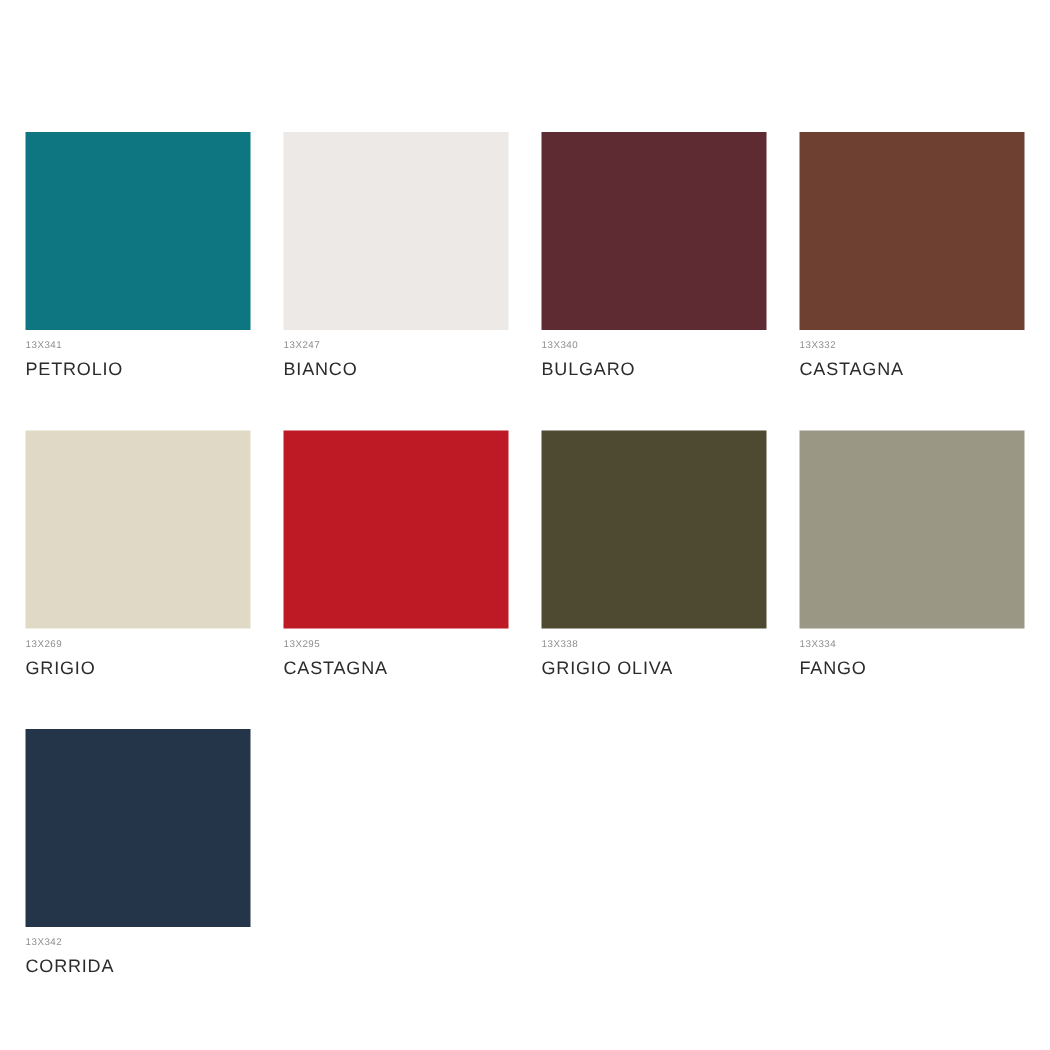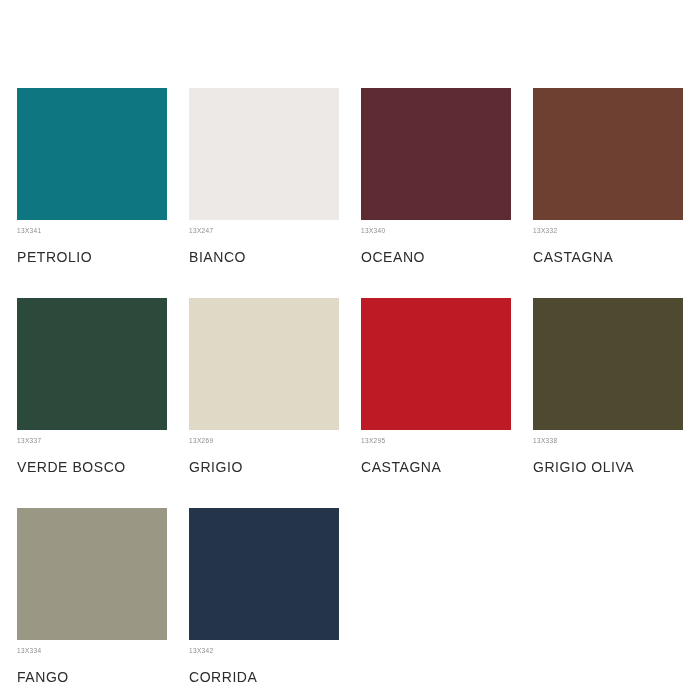--- a/index.html
+++ b/index.html
@@ -39,22 +39,22 @@
   }
   .swatch-code {
     margin-top: 7px;
     font-size: 6.5px;
     line-height: 8px;
     letter-spacing: 0.35px;
     color: #8d8d8d;
     font-family: "Liberation Sans", sans-serif;
   }
   .swatch-name {
-    margin-top: 17px;
-    font-size: 14px;
+    margin-top: 6px;
+    font-size: 12px;
     line-height: 11px;
     letter-spacing: 0.55px;
     color: #2b2b2b;
     font-family: "Liberation Sans", sans-serif;
   }
 </style>
 </head>
 <body>
 
 <div class="palette-page">
@@ -69,34 +69,29 @@
     <div class="swatch-card">
       <div class="swatch-chip" style="background-color: rgb(237, 233, 230);"></div>
       <div class="swatch-code">13X247</div>
       <div class="swatch-name">BIANCO</div>
     </div>
 
 
     <div class="swatch-card">
       <div class="swatch-chip" style="background-color: rgb(94, 43, 51);"></div>
       <div class="swatch-code">13X340</div>
-      <div class="swatch-name">OCEANO</div>
+      <div class="swatch-name">BULGARO</div>
     </div>
 
     <div class="swatch-card">
       <div class="swatch-chip" style="background-color: rgb(110, 64, 50);"></div>
       <div class="swatch-code">13X332</div>
       <div class="swatch-name">CASTAGNA</div>
     </div>
 
-    <div class="swatch-card">
-      <div class="swatch-chip" style="background-color: rgb(44, 74, 60);"></div>
-      <div class="swatch-code">13X337</div>
-      <div class="swatch-name">VERDE BOSCO</div>
-    </div>
 
     <div class="swatch-card">
       <div class="swatch-chip" style="background-color: rgb(224, 217, 198);"></div>
       <div class="swatch-code">13X269</div>
       <div class="swatch-name">GRIGIO</div>
     </div>
 
     <div class="swatch-card">
       <div class="swatch-chip" style="background-color: rgb(190, 26, 38);"></div>
       <div class="swatch-code">13X295</div>

